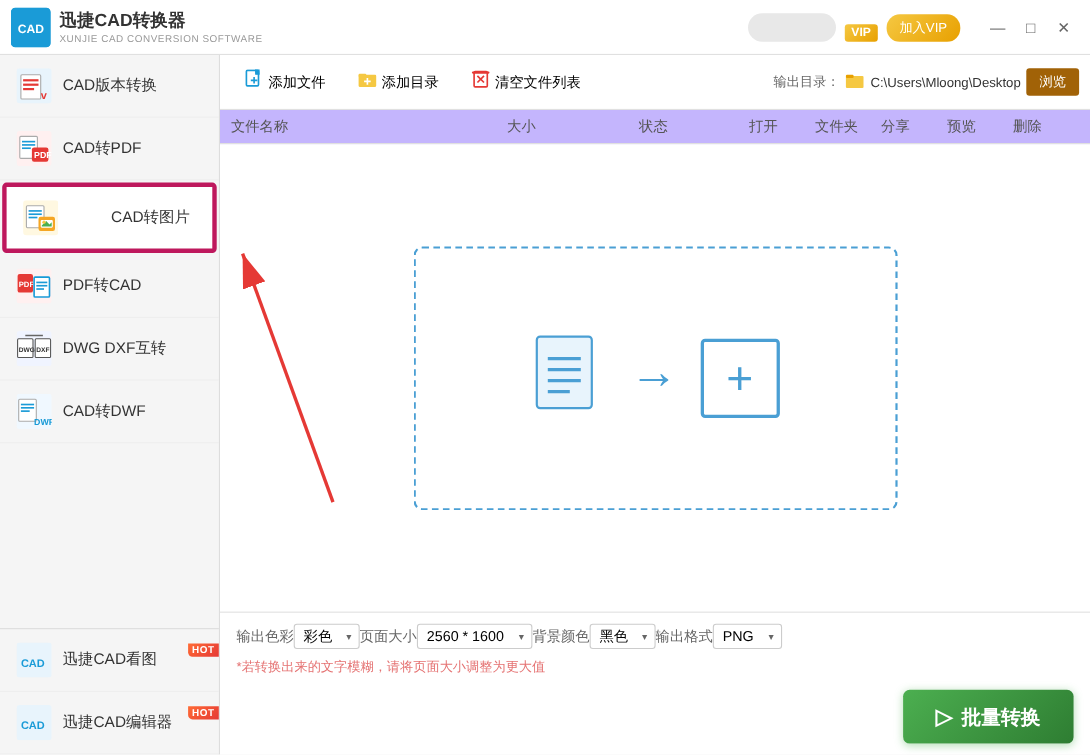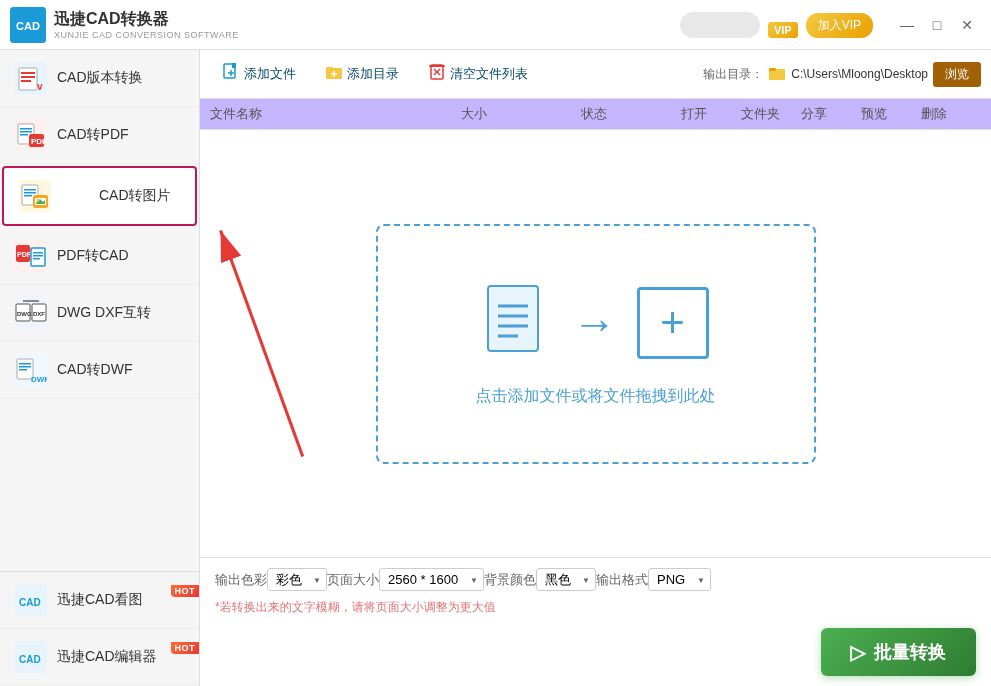--- a/index.html
+++ b/index.html
@@ -122,21 +122,21 @@
       display: flex;
       align-items: center;
       gap: 10px;
       padding: 12px 15px;
       cursor: pointer;
       border-bottom: 1px solid #eee;
       position: relative;
     }
     .sidebar-item.active {
       background: #fff;
-      border: 2px solid #be185d;
+      border: 4px solid #be185d;
       border-radius: 4px;
       margin: 2px;
       gap: 48px;
     }
     .sidebar-item-icon {
       width: 32px;
       height: 32px;
       flex-shrink: 0;
     }
     .sidebar-item-label {
@@ -191,21 +191,21 @@
     }
     .toolbar-btn {
       display: flex;
       align-items: center;
       gap: 4px;
       padding: 5px 12px;
       border: none;
       background: transparent;
       cursor: pointer;
       font-size: 13px;
-      color: #0c4a6e;
+      color: #000000;
       border-radius: 3px;
     }
     .toolbar-btn-icon {
       font-size: 16px;
     }
     .toolbar-spacer { flex: 1; }
     .output-dir-area {
       display: flex;
       align-items: center;
       gap: 5px;
@@ -618,21 +618,20 @@
             </svg>
           </div>
 
           <div style="font-size:44px; color:#4a9fd4; line-height:1; padding-bottom:10px;">→</div>
 
           <div class="plus-box">
             <span class="plus-sign">+</span>
           </div>
         </div>
 
-        <span class="drop-label">点击添加文件或将文件拖拽到此处</span>
       </div>
     </div>
 
     <div class="bottom-combined">
       <div class="bottom-options-row">
 
         <span class="divider-label">输出色彩</span>
         <div class="select-container">
           <select>
             <option textcontent="彩色">彩色</option>

